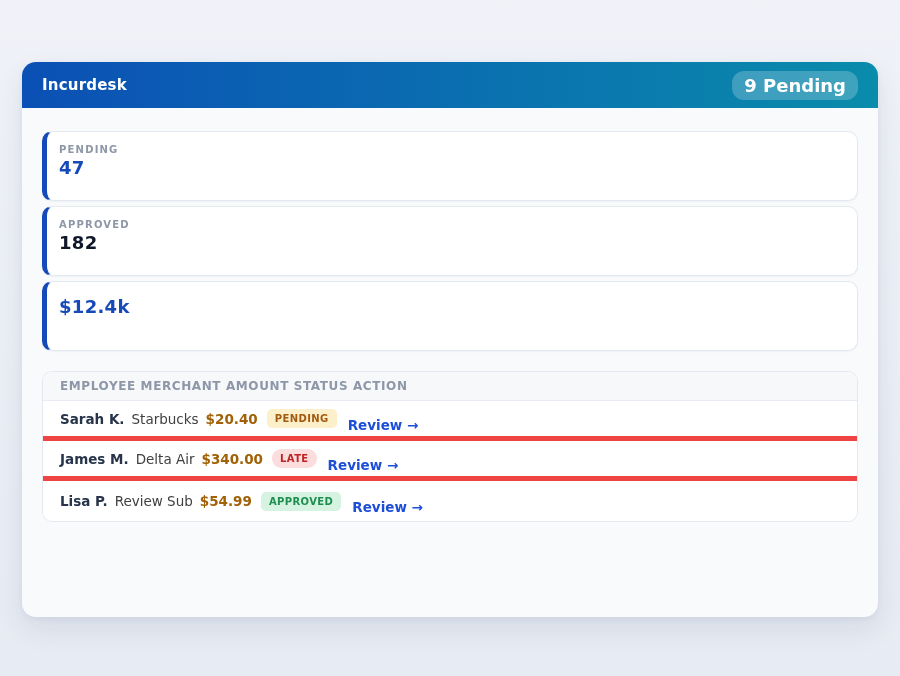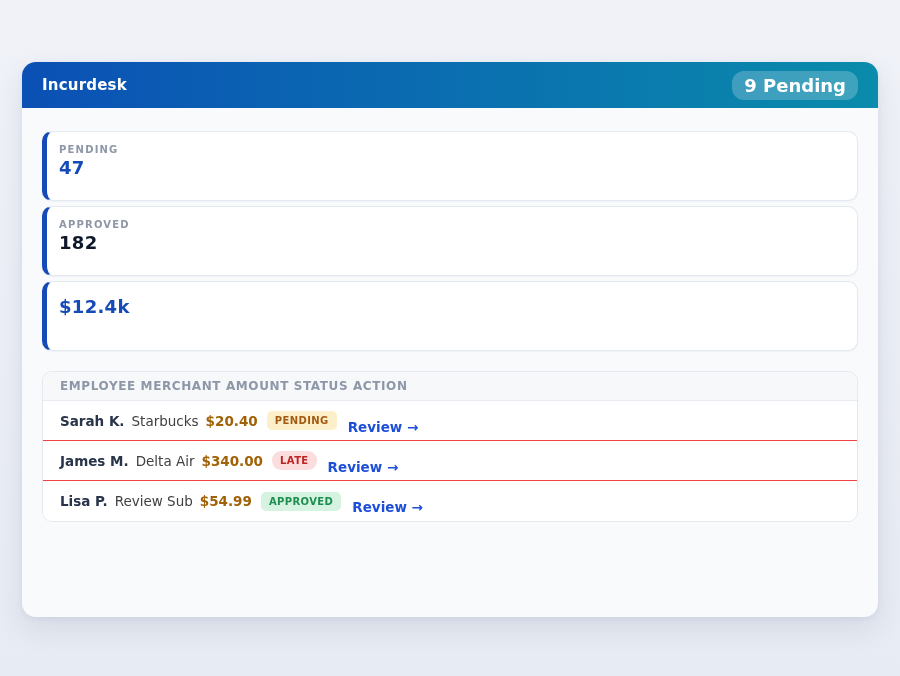--- a/index.html
+++ b/index.html
@@ -82,21 +82,21 @@
     letter-spacing: 0.6px;
     line-height: 12px;
   }
   .table-head span { text-transform: uppercase; }
   .table-row {
     display: flex;
     align-items: center;
     gap: 7px;
     height: 40px;
     padding: 0 17px;
-    border-bottom: 1px solid #ef4444;
+    border-bottom: 5px solid #ef4444;
     font-size: 13.5px;
     background: #ffffff;
   }
   .table-row:last-of-type { border-bottom: none; }
   .cell-employee { font-weight: bold; color: #27344a; }
   .cell-merchant { color: #404040; }
   .cell-amount { font-weight: bold; color: #a16207; }
   .status-badge {
     font-size: 10px;
     font-weight: bold;

